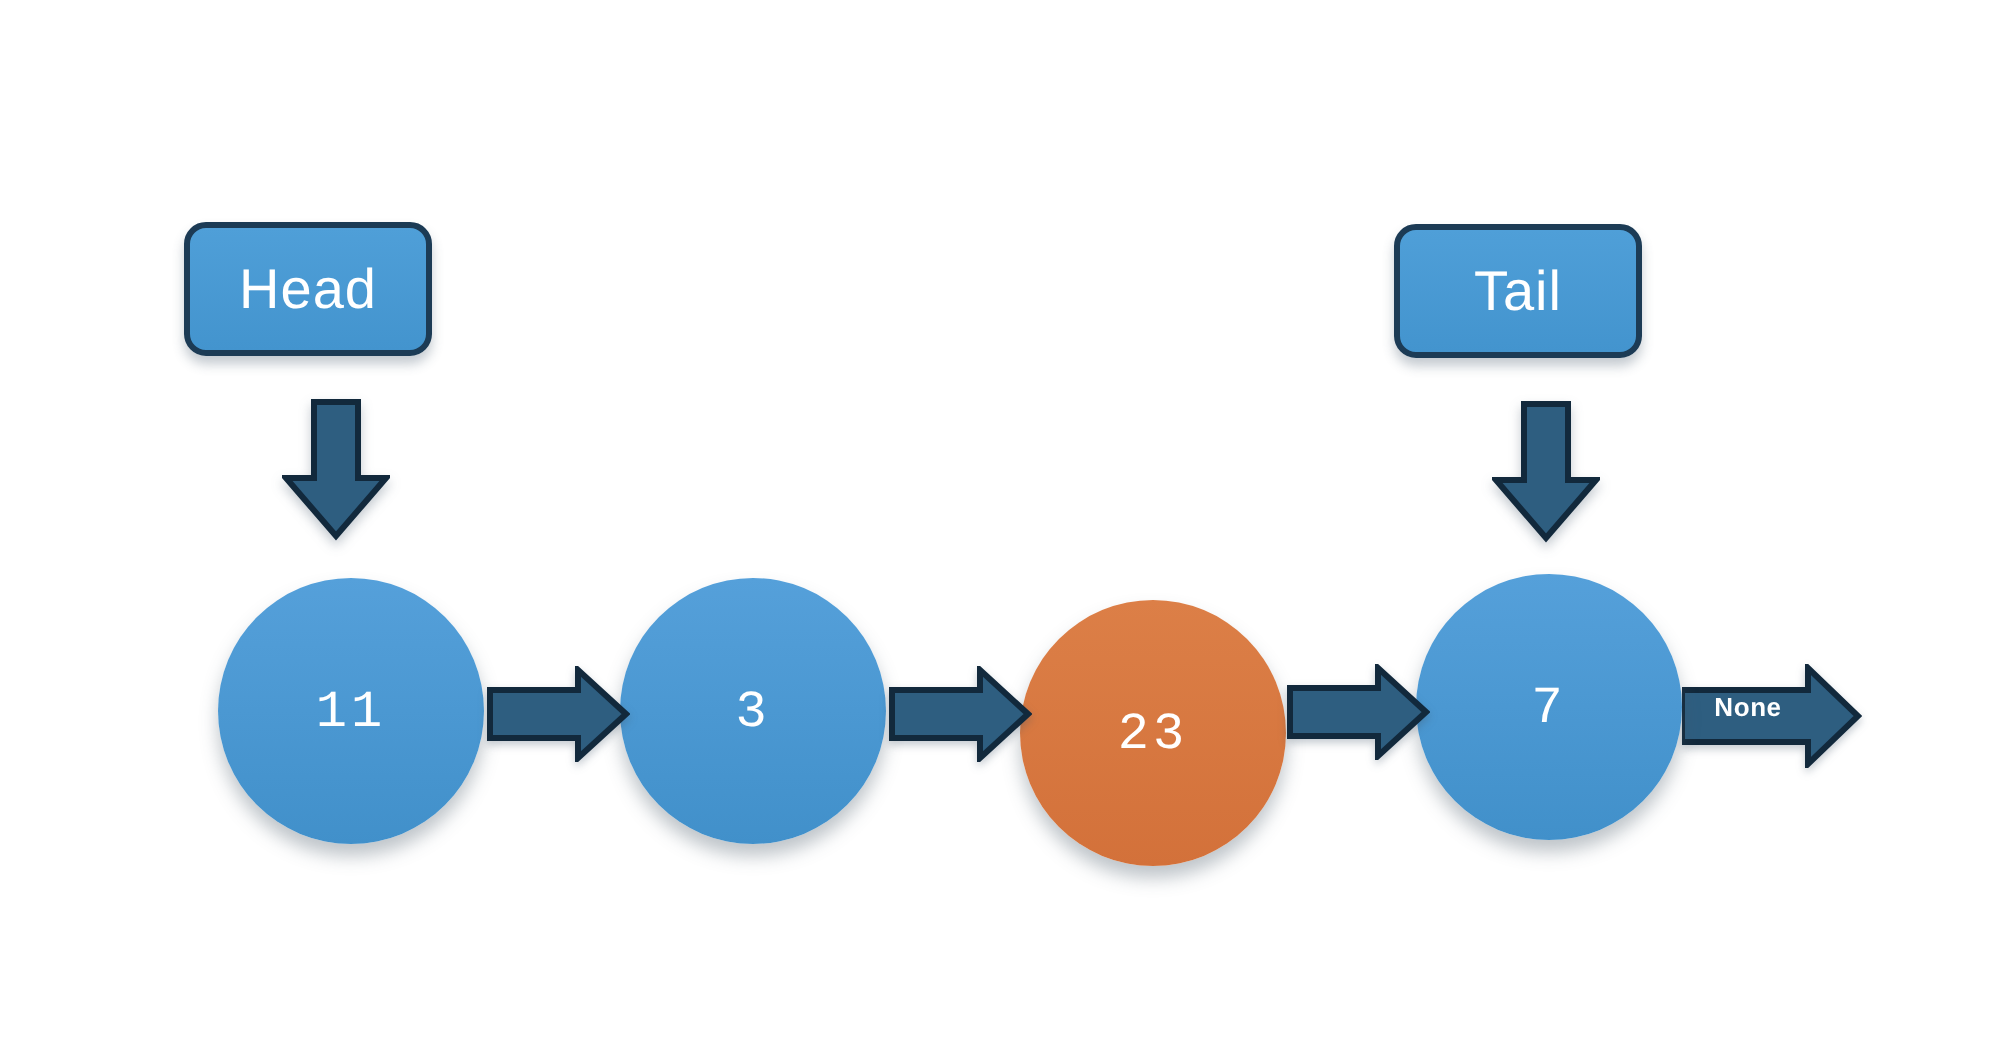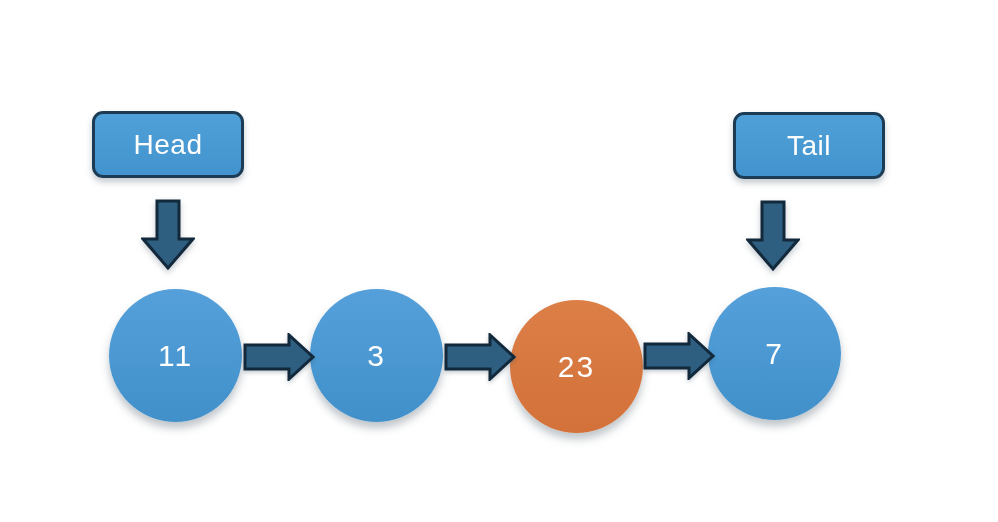--- a/index.html
+++ b/index.html
@@ -10,35 +10,35 @@
     position: relative;
     width: 998px;
     height: 522px;
     background: #ffffff;
     overflow: hidden;
   }
 
   
   .pointer-box {
     position: absolute;
-    width: 152px;
+    width: 124px;
     height: 67px;
     background: linear-gradient(180deg, #4f9fd8 0%, #4394ce 100%);
     border: 3.5px solid #1c3b55;
     border-radius: 11px;
     display: flex;
     align-items: center;
     justify-content: center;
     color: #ffffff;
     font-size: 28px;
     letter-spacing: 0.5px;
     box-shadow: 0 4px 6px rgba(60, 80, 100, 0.30);
   }
   .pointer-box.head { left: 92px;  top: 111px; }
-  .pointer-box.tail { left: 697px; top: 112px; margin-left: 36px; }
+  .pointer-box.tail { left: 697px; top: 112px; }
 
   
   .down-arrow {
     position: absolute;
     width: 54px;
     height: 72px;
     filter: drop-shadow(0 3px 3px rgba(60, 80, 100, 0.3));
   }
   .down-arrow.head-arrow { left: 141px; top: 199px; }
   .down-arrow.tail-arrow { left: 746px; top: 200px; }
@@ -46,24 +46,25 @@
   
   .node {
     position: absolute;
     width: 133px;
     height: 133px;
     border-radius: 50%;
     display: flex;
     align-items: center;
     justify-content: center;
     color: #ffffff;
-    font-size: 30px;
+    font-size: 26px;
     letter-spacing: 2px;
     box-shadow: 0 6px 9px rgba(70, 85, 100, 0.35);
     z-index: 1;
+    font-family: Liberation Mono, monospace;
   }
   .node.blue   { background: linear-gradient(180deg, #55a0da 0%, #4190ca 100%); }
   .node.orange { background: linear-gradient(180deg, #dc7f47 0%, #d3713a 100%); }
   .node.n1 { left: 109px; top: 289px; }
   .node.n2 { left: 310px; top: 289px; }
   .node.n3 { left: 510px; top: 300px; }
   .node.n4 { left: 708px; top: 287px; }
 
   
   .next-arrow {
@@ -146,14 +147,20 @@
     <svg width="72" height="48" viewBox="0 0 72 48">
       <polygon class="arrow-shape" points="2,12 46,12 46,2 70,24 46,46 46,36 2,36"></polygon>
     </svg>
   </div>
   <div class="next-arrow a3">
     <svg width="72" height="48" viewBox="0 0 72 48">
       <polygon class="arrow-shape" points="2,12 46,12 46,2 70,24 46,46 46,36 2,36"></polygon>
     </svg>
   </div>
 
+  <div class="none-arrow">
+    <svg width="90" height="52" viewBox="0 0 90 52">
+      <polygon class="arrow-shape" points="0,13 63,13 63,2 88,26 63,50 63,39 0,39"></polygon>
+    </svg>
+    <span class="none-label">None</span>
+  </div>
 
 </div>
 
 </body></html>

